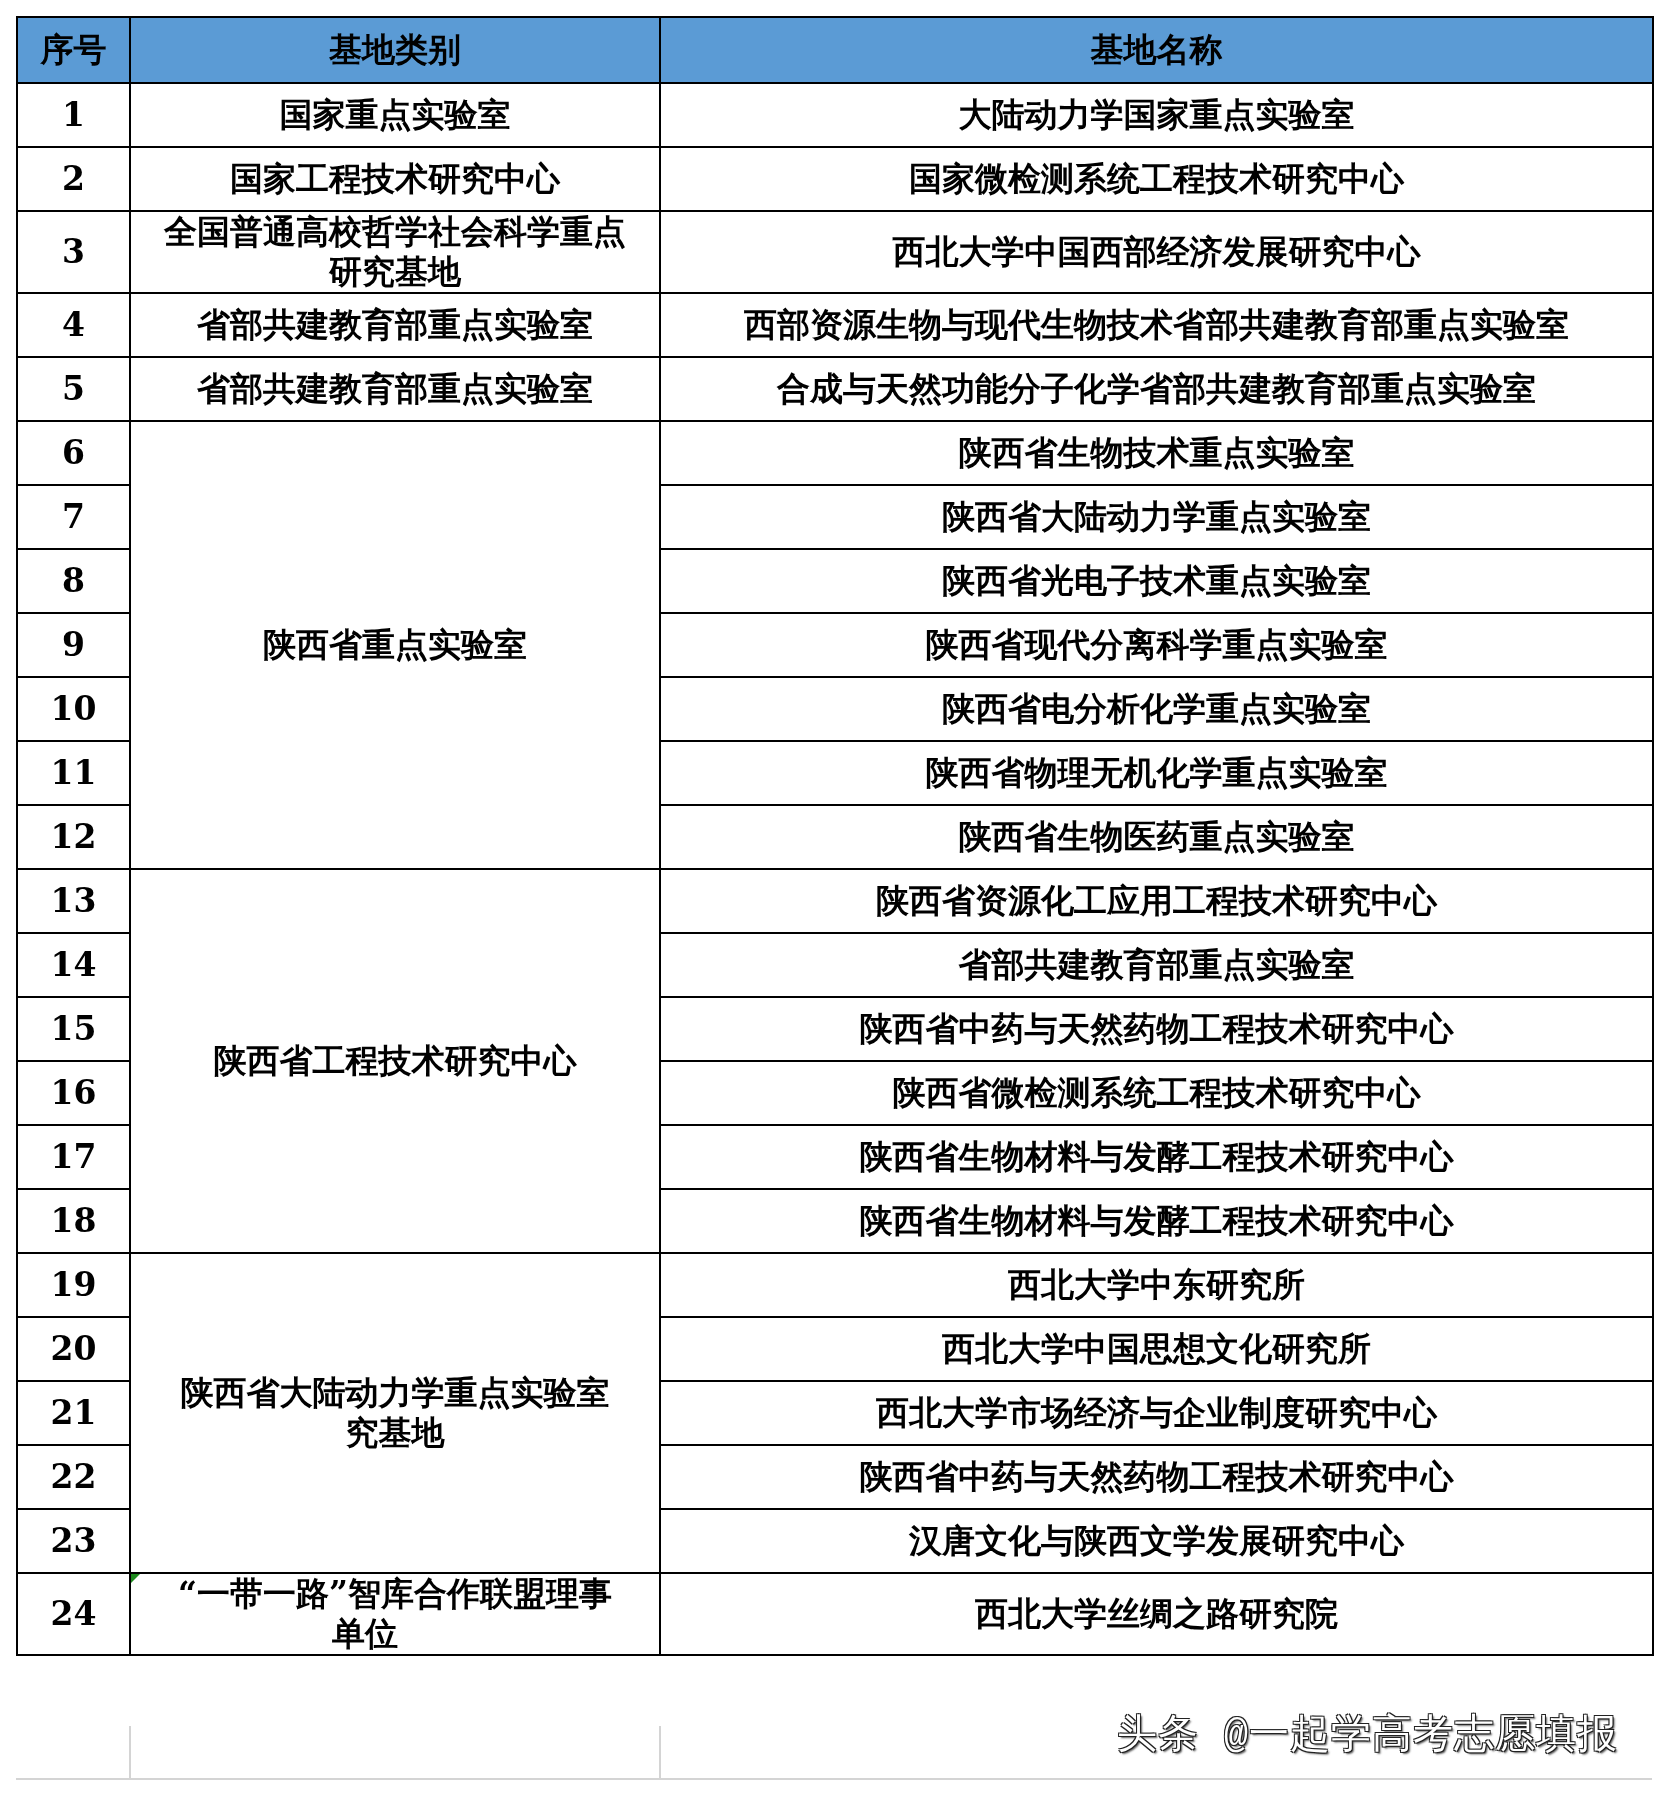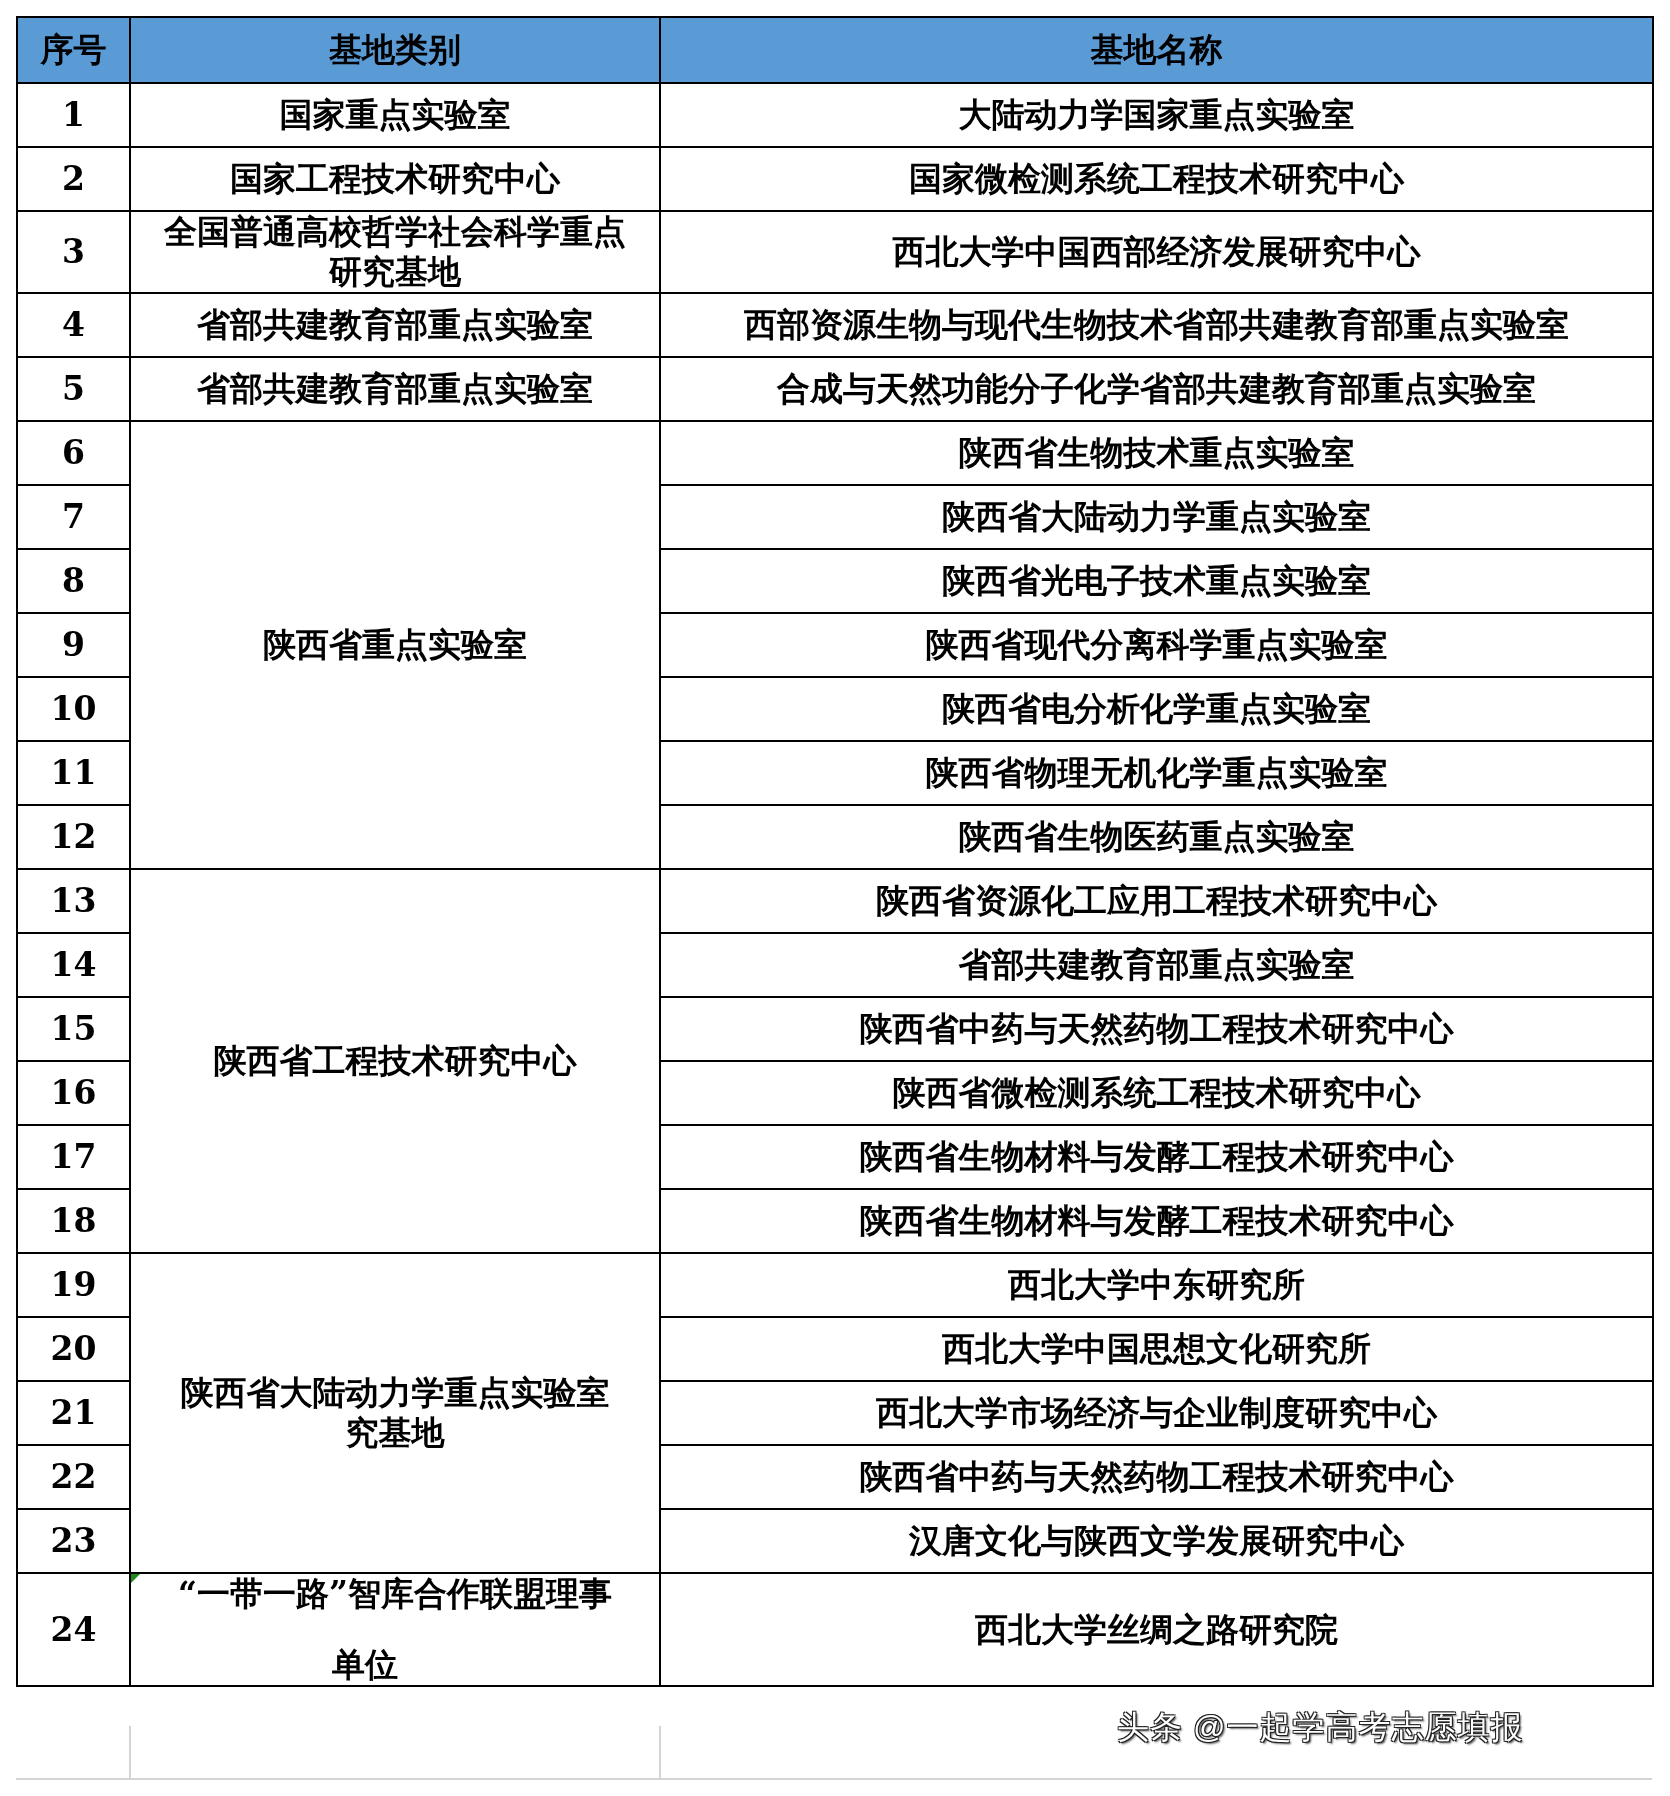--- a/index.html
+++ b/index.html
@@ -9,29 +9,29 @@
   table.grid { border-collapse:collapse; table-layout:fixed; width:1636px; }
   table.grid td, table.grid th { border:2px solid #000; text-align:center; vertical-align:middle;
         font-size:33px; font-weight:bold; padding:0 10px; line-height:40px; }
   table.grid th { background:#5b9bd5; height:64px; }
   table.grid td { height:62px; }
   col.c1 { width:113px; } col.c2 { width:530px; } col.c3 { width:993px; }
   .num { font-size:33px; }
   .tall td { height:86px; }
   .last td { height:100px; }
   .wrap { display:block; }
-  .second-line-left { display:block; padding-right:60px;margin-top:31px; }
+  .second-line-left { display:block; padding-right:60px; }
   .corner-flag { position:absolute; left:0; top:0; width:0; height:0;
         border-top:9px solid #1e8a1e; border-right:9px solid transparent; }
   .relcell { position:relative; }
   .empty-row { position:absolute; left:16px; top:1726px; width:1636px; height:52px;
         border-bottom:2px solid #d4d4d4; }
   .empty-row .vline { position:absolute; top:0; bottom:0; width:2px; background:#d4d4d4; }
-  .watermark { position:absolute; left:1117px; top:1706px; font-family:Liberation Sans, sans-serif;
-        font-size:32px; color:#ffffff; letter-spacing:1px;
+  .watermark { position:absolute; left:1117px; top:1706px; font-family:Liberation Mono, monospace;
+        font-size:40px; color:#ffffff; letter-spacing:1px;
         text-shadow: -1px -1px 0 #222, 1px -1px 0 #222, -1px 1px 0 #222, 1px 1px 0 #222, 2px 2px 2px #555; }
 </style>
 </head>
 <body>
 
 <div class="sheet">
 <table class="grid">
   <colgroup>
         <col class="c1">
         <col class="c2">

